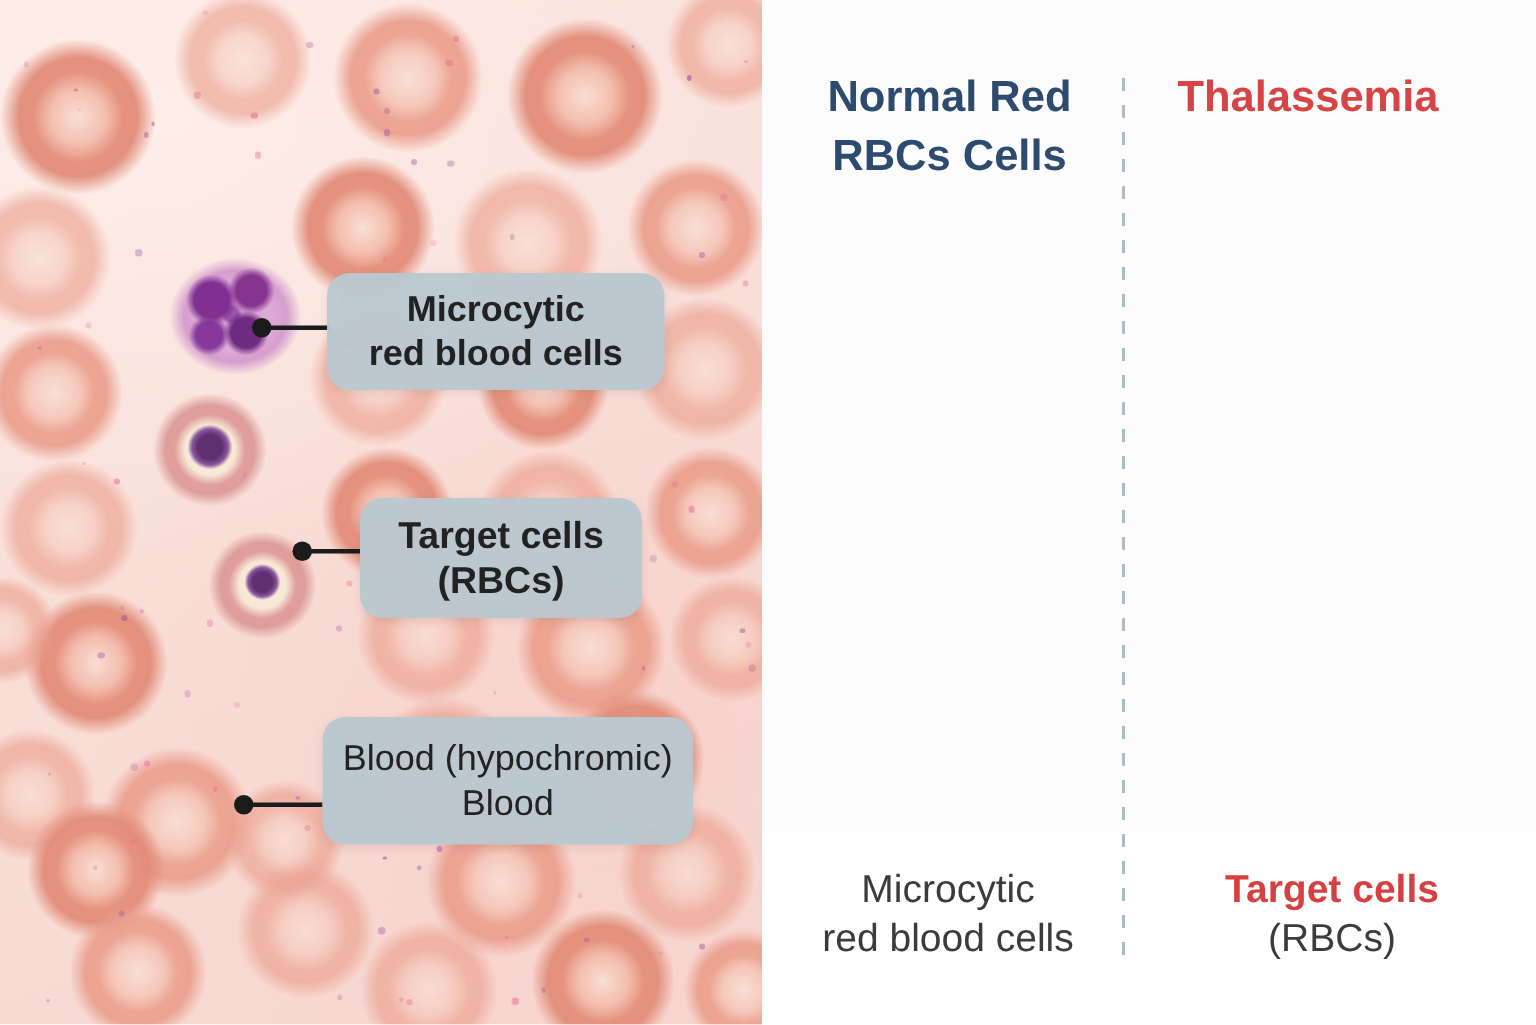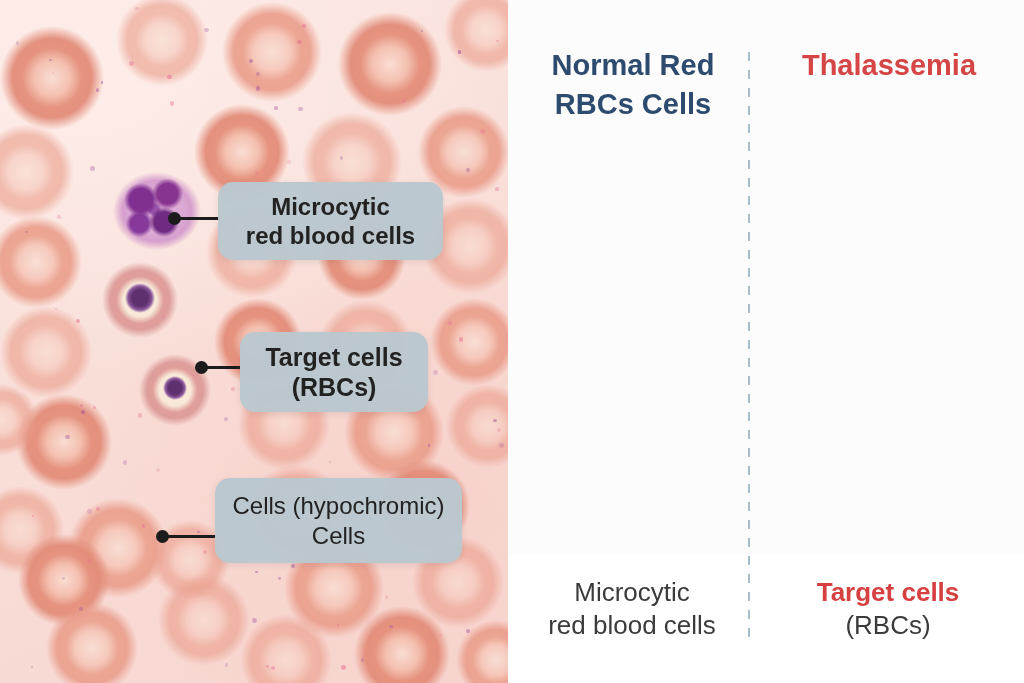--- a/index.html
+++ b/index.html
@@ -44,21 +44,21 @@
   .ann-med{font-weight:500;font-size:24px;}
   .leader-line{position:absolute;height:3px;background:#1b1b1b;}
   .leader-dot{position:absolute;width:13px;height:13px;border-radius:50%;background:#1b1b1b;}
   
   #compare{position:absolute;left:508px;top:0;width:516px;height:554px;background:#fdfcfc;}
   #divider{position:absolute;left:240px;top:52px;width:2px;height:590px;
     background:repeating-linear-gradient(to bottom,#a9bcc9 0 9px, rgba(0,0,0,0) 9px 18px);}
   .col-title{position:absolute;top:46px;width:246px;text-align:center;
     font-weight:700;font-size:29px;line-height:1.35;}
   #title-normal{left:2px;color:#2d4b6e;}
-  #title-thal{left:258px;color:#d64545;}
+  #title-thal{left:241px;color:#d64545;}
   #vs-badge{position:absolute;left:213px;top:322px;width:56px;height:56px;border-radius:50%;
     background:#b2c3cd;color:#ffffff;display:flex;align-items:center;justify-content:center;
     font-weight:700;font-size:23px;letter-spacing:.5px;}
   .caption{position:absolute;top:576px;width:248px;text-align:center;font-size:26px;
     line-height:1.25;color:#3b3b3b;font-weight:400;}
   #caption-left{left:0px;}
   #caption-right{left:256px;}
   #caption-right .cap-line1{font-weight:700;color:#d64040;}
 </style>
 </head>
@@ -207,22 +207,22 @@
 
     <div class="ann-box ann-bold" style="left:218px;top:182px;width:225px;height:78px;">
       <span>Microcytic</span>
       <span>red blood cells</span>
     </div>
     <div class="ann-box ann-bold" style="left:240px;top:332px;width:188px;height:80px;font-size:25px;">
       <span>Target cells</span>
       <span>(RBCs)</span>
     </div>
     <div class="ann-box ann-med" style="left:215px;top:478px;width:247px;height:85px;">
-      <span>Cells (hypochromic)</span>
-      <span>Cells</span>
+      <span>Blood (hypochromic)</span>
+      <span>Blood</span>
     </div>
   </div>
 
   <div id="compare">
     <div id="divider"></div>
 
     <div class="col-title" id="title-normal">
       <div>Normal Red</div>
       <div>RBCs Cells</div>
     </div>

